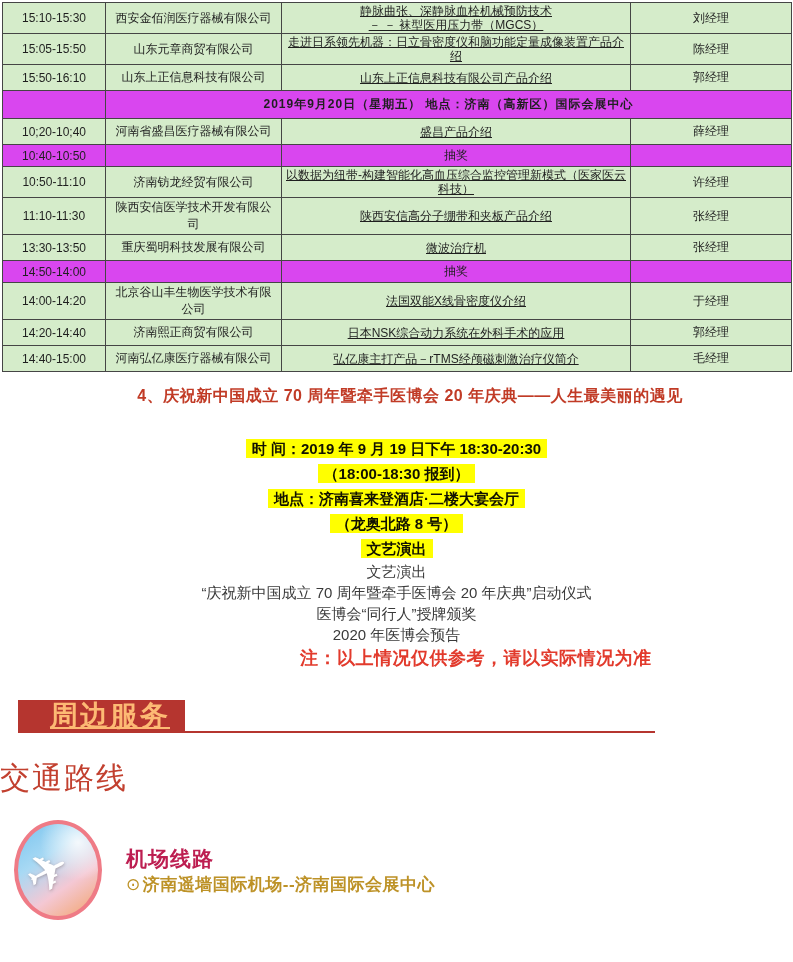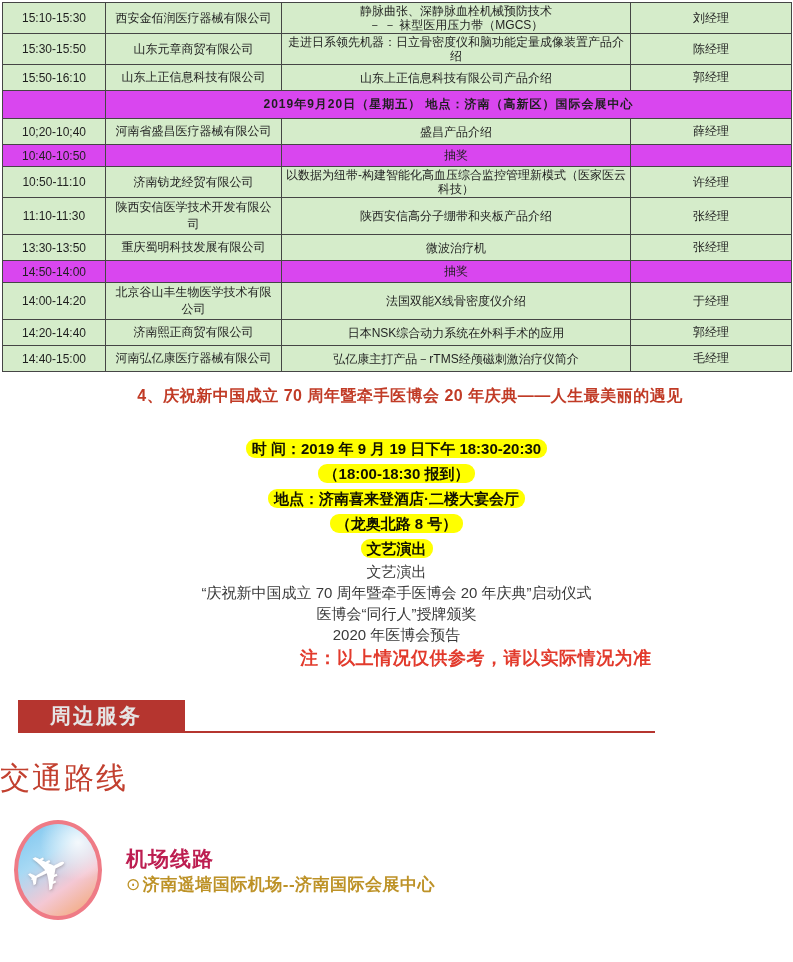--- a/index.html
+++ b/index.html
@@ -36,21 +36,21 @@
   tr.r-first  { height:31px; }
   tr.r        { height:26px; }
   tr.r-date   { height:28px; }
   tr.r-lot    { height:22px; }
   tr.r-date td, tr.r-lot td { background:#d946ef; }
   td.date-cell {
     font-size:17px;
     font-weight:bold;
     letter-spacing:1px;
   }
-  td.topic-cell { white-space:pre-line; line-height:14px; }
+  td.topic-cell { white-space:pre-line; line-height:14px;text-decoration:underline; }
   
   .celebration-title {
     position:absolute; top:386px; left:0; width:793px;
     text-align:center;
     font-size:16px; font-weight:bold;
     color:#c13b26;
     letter-spacing:0.5px;
     padding-left:27px;
   }
   .event-details {
@@ -59,21 +59,20 @@
   }
   .hl-line {
     display:inline-block;
     background:#ffff00;
     color:#111100;
     font-weight:bold;
     font-size:15px;
     line-height:17px;
     padding:1px 6px;
     margin:3px 0;
-    border-radius:9px;
   }
   .plain-line {
     color:#3a3a3a;
     font-size:15px;
     line-height:21px;
     margin:0;
   }
   .note-line {
     position:absolute; top:646px; left:300px;
     color:#e23a2c;
@@ -88,21 +87,21 @@
     background:#b5352f;
   }
   .banner-box {
     position:absolute; left:18px; top:0;
     width:167px; height:32px;
     background:#b5352f;
     display:flex; align-items:center;
     padding-left:32px;
   }
   .banner-box span {
-    color:#e5e5e5; font-weight:bold; font-size:21px; letter-spacing:2px;
+    color:#fdba74; font-weight:bold; font-size:28px; letter-spacing:2px;text-decoration:underline;
   }
   .traffic-heading {
     position:absolute; top:758px; left:0; width:632px;
     text-align:left;
     color:#c2402f;
     font-size:30px;
     letter-spacing:2px;
   }
   .airport-row {
     position:absolute; top:820px; left:14px;
@@ -155,21 +154,21 @@
       </colgroup>
     <tbody>
       <tr class="r-first">
         <td>15:10-15:30</td>
         <td>西安金佰润医疗器械有限公司</td>
         <td class="topic-cell">静脉曲张、深静脉血栓机械预防技术
 － － 袜型医用压力带（MGCS）</td>
         <td>刘经理</td>
       </tr>
       <tr class="r">
-        <td>15:30-15:50</td>
+        <td>15:05-15:50</td>
         <td>山东元章商贸有限公司</td>
         <td class="topic-cell">走进日系领先机器：日立骨密度仪和脑功能定量成像装置产品介绍</td>
         <td>陈经理</td>
       </tr>
       <tr class="r">
         <td>15:50-16:10</td>
         <td>山东上正信息科技有限公司</td>
         <td class="topic-cell">山东上正信息科技有限公司产品介绍</td>
         <td>郭经理</td>
       </tr>

